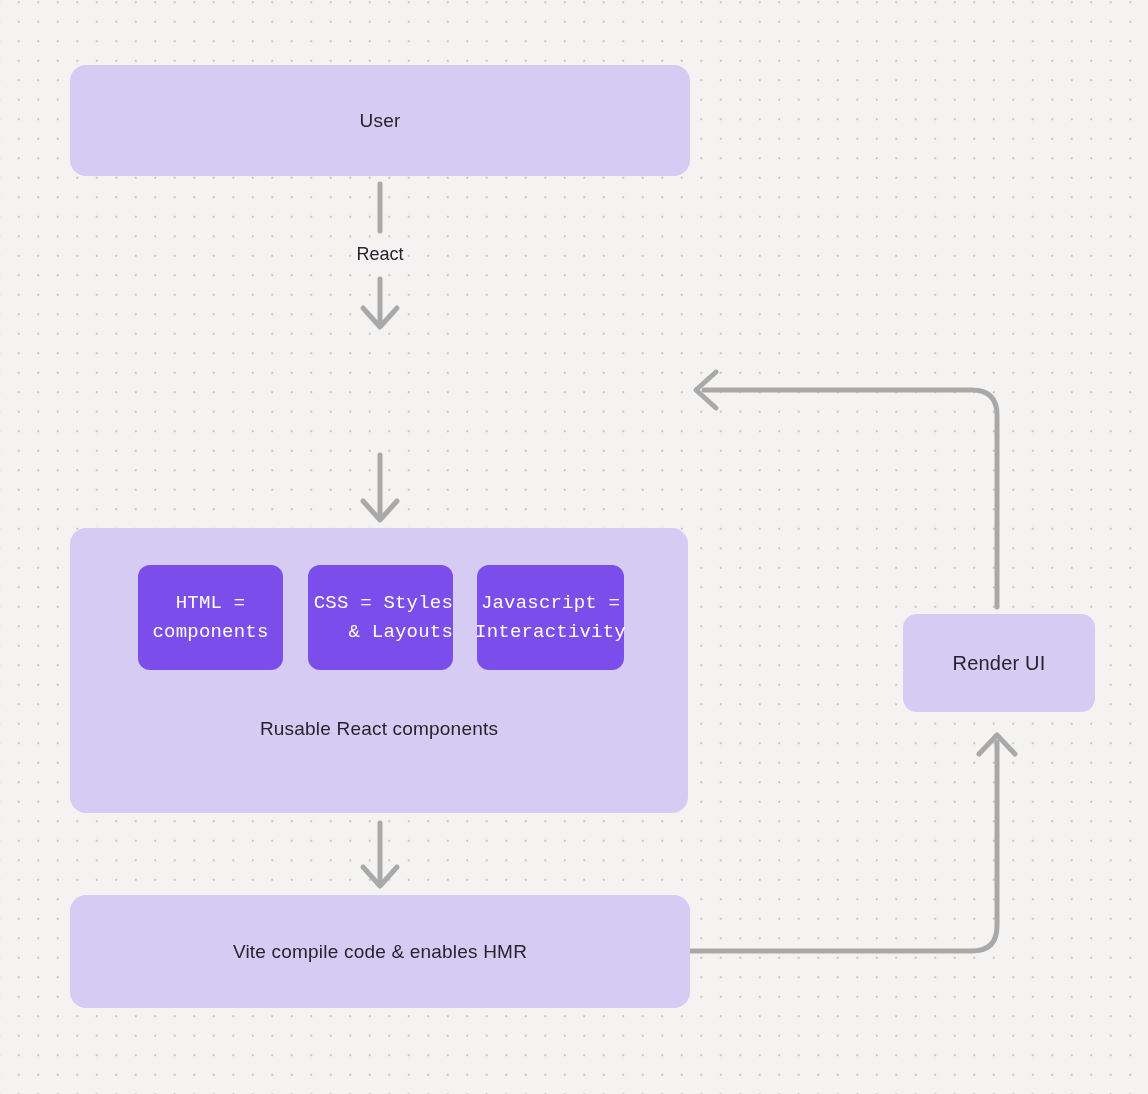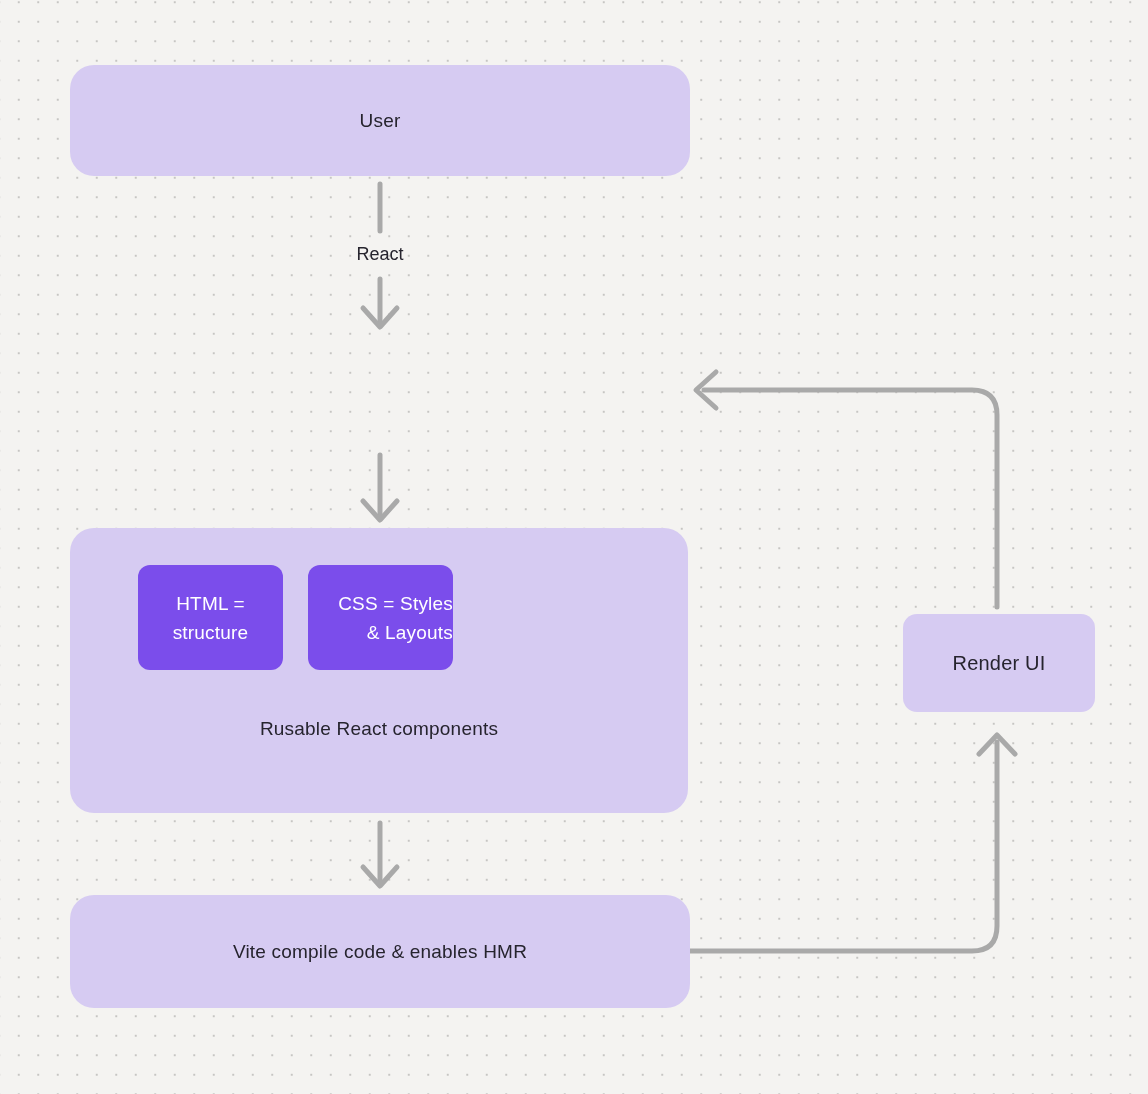--- a/index.html
+++ b/index.html
@@ -35,21 +35,21 @@
   .connectors path{
     fill:none;
     stroke:var(--line-color);
     stroke-width:5;
     stroke-linecap:round;
     stroke-linejoin:round;
   }
   .node{
     position:absolute;
     background:var(--node-fill);
-    border-radius:24px;
+    border-radius:16px;
     display:flex;
     align-items:center;
     justify-content:center;
     color:var(--text-color);
     font-size:19px;
     letter-spacing:0.2px;
   }
   .n-user    {left:70px;  top:65px;  width:620px; height:111px;}
   .n-webapp  {left:70px;  top:335px; width:620px; height:113px;}
   .n-components{left:70px; top:528px; width:618px; height:285px; display:block;}
@@ -63,20 +63,21 @@
     color:var(--accent-text);
     border-radius:12px;
     display:flex;
     flex-direction:column;
     align-items:center;
     justify-content:center;
     font-size:19px;
     font-weight:500;
     line-height:29px;
     text-align:center;
+    font-family:Liberation Mono, monospace;
   }
   .chip-1{left:68px;  width:145px;}
   .chip-2{left:238px; width:145px;align-items:flex-end;}
   .chip-3{left:407px; width:147px;}
   .components-caption{
     position:absolute;
     left:0; top:190px;
     width:100%;
     text-align:center;
     font-size:19px;
@@ -118,25 +119,29 @@
   <div class="node n-user">
     <span>User</span>
   </div>
 
   <div class="edge-label">React</div>
 
 
   <div class="node n-components">
     <div class="chip chip-1">
       <span>HTML =</span>
-      <span>structure</span>
+      <span>components</span>
     </div>
     <div class="chip chip-2">
       <span>CSS = Styles</span>
       <span>&amp; Layouts</span>
+    </div>
+    <div class="chip chip-3">
+      <span>Javascript =</span>
+      <span>Interactivity</span>
     </div>
     <div class="components-caption">Rusable React components</div>
   </div>
 
   <div class="node n-vite">
     <span>Vite compile code &amp; enables HMR</span>
   </div>
 
   <div class="node n-render">
     <span>Render UI</span>

